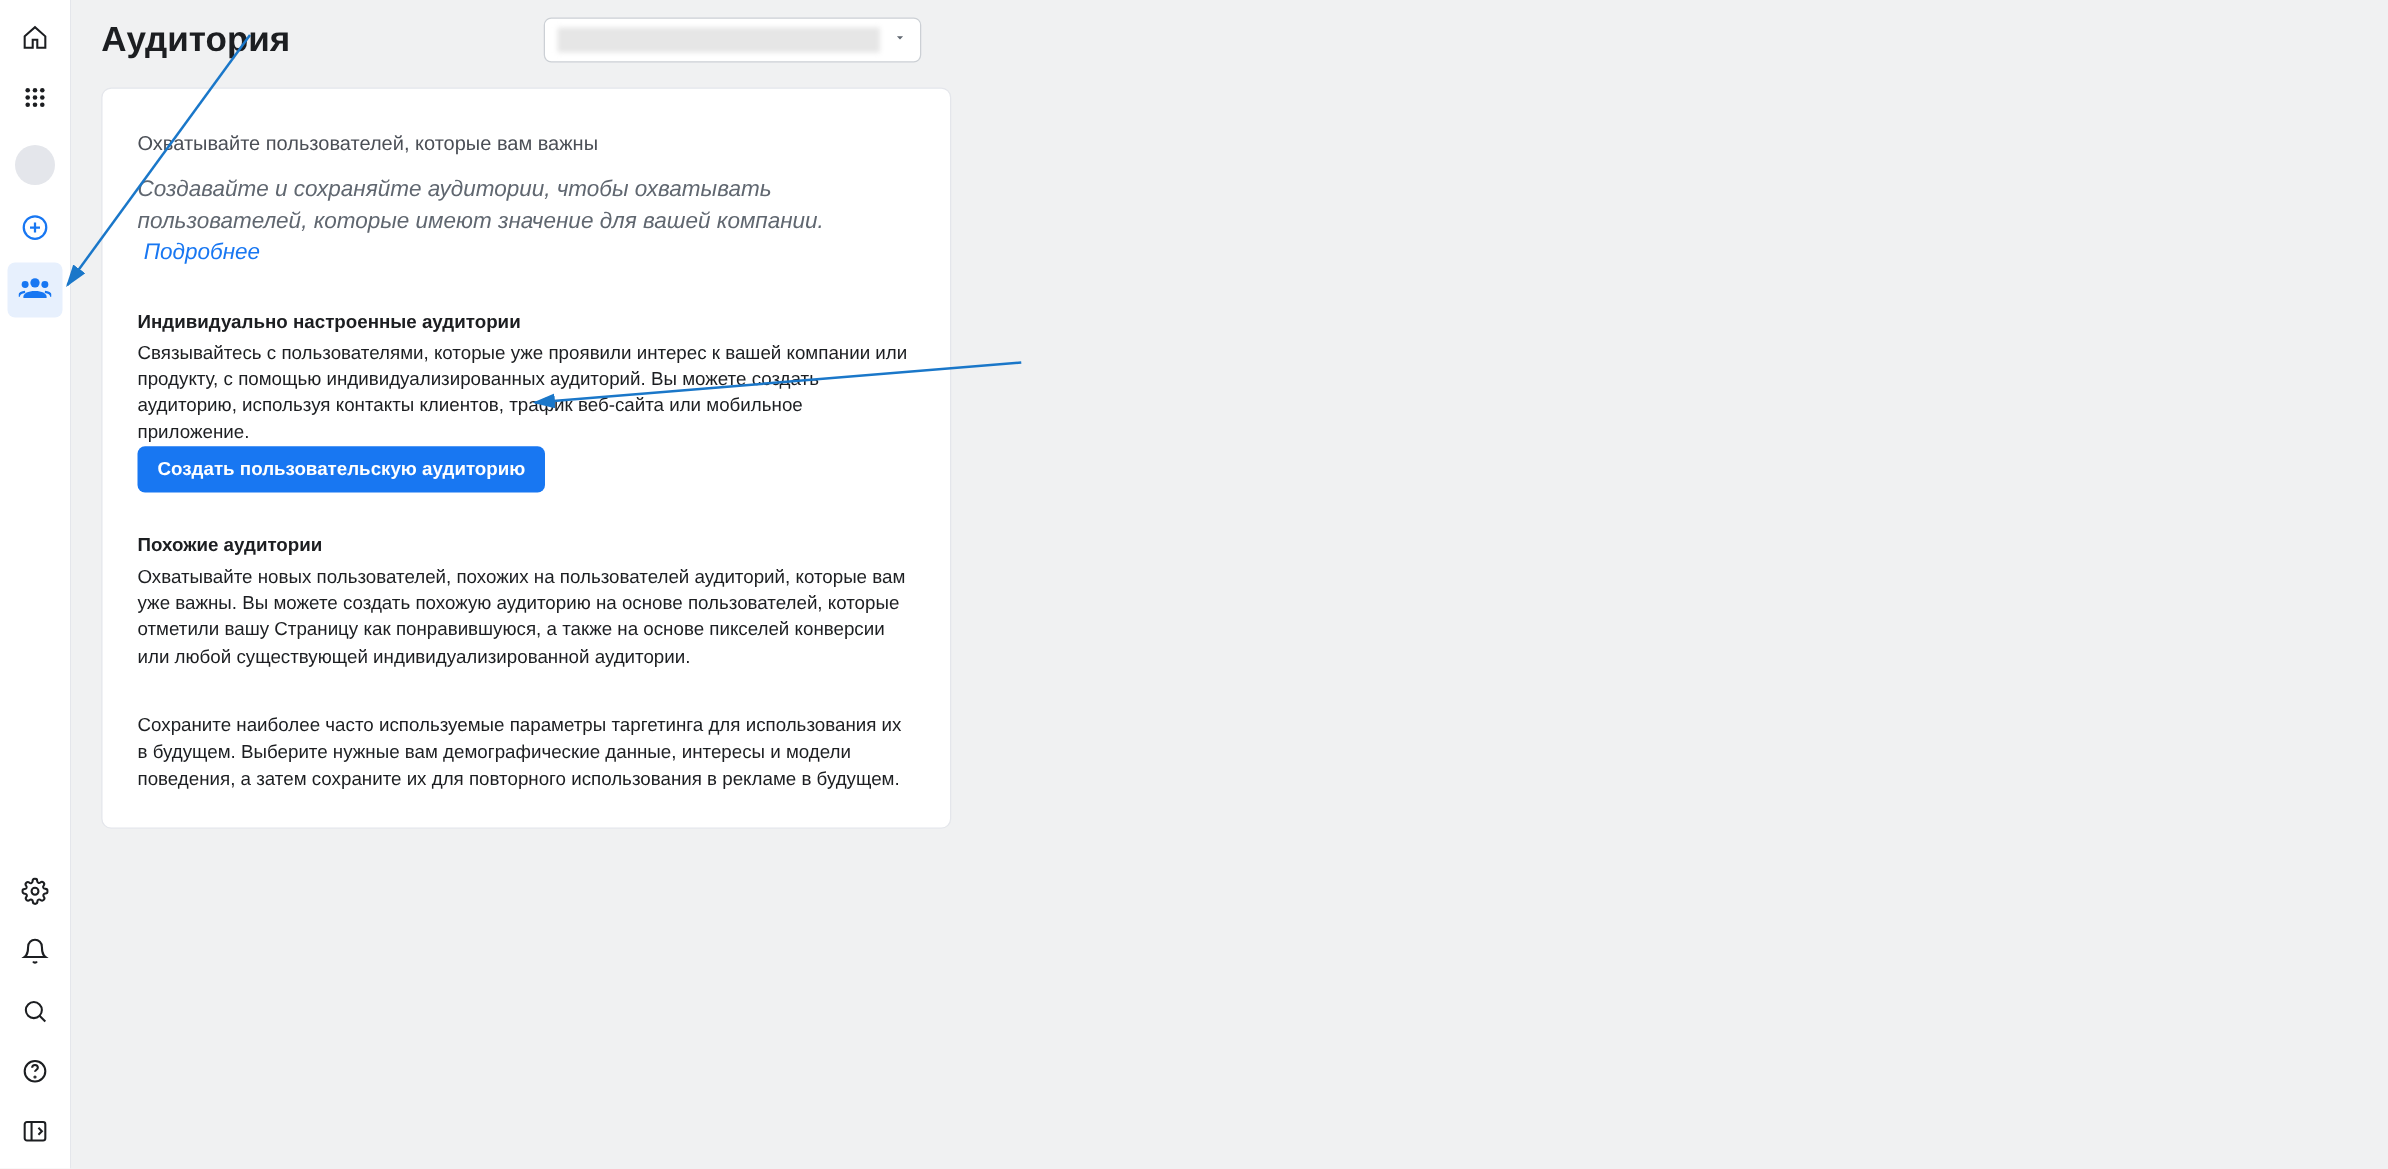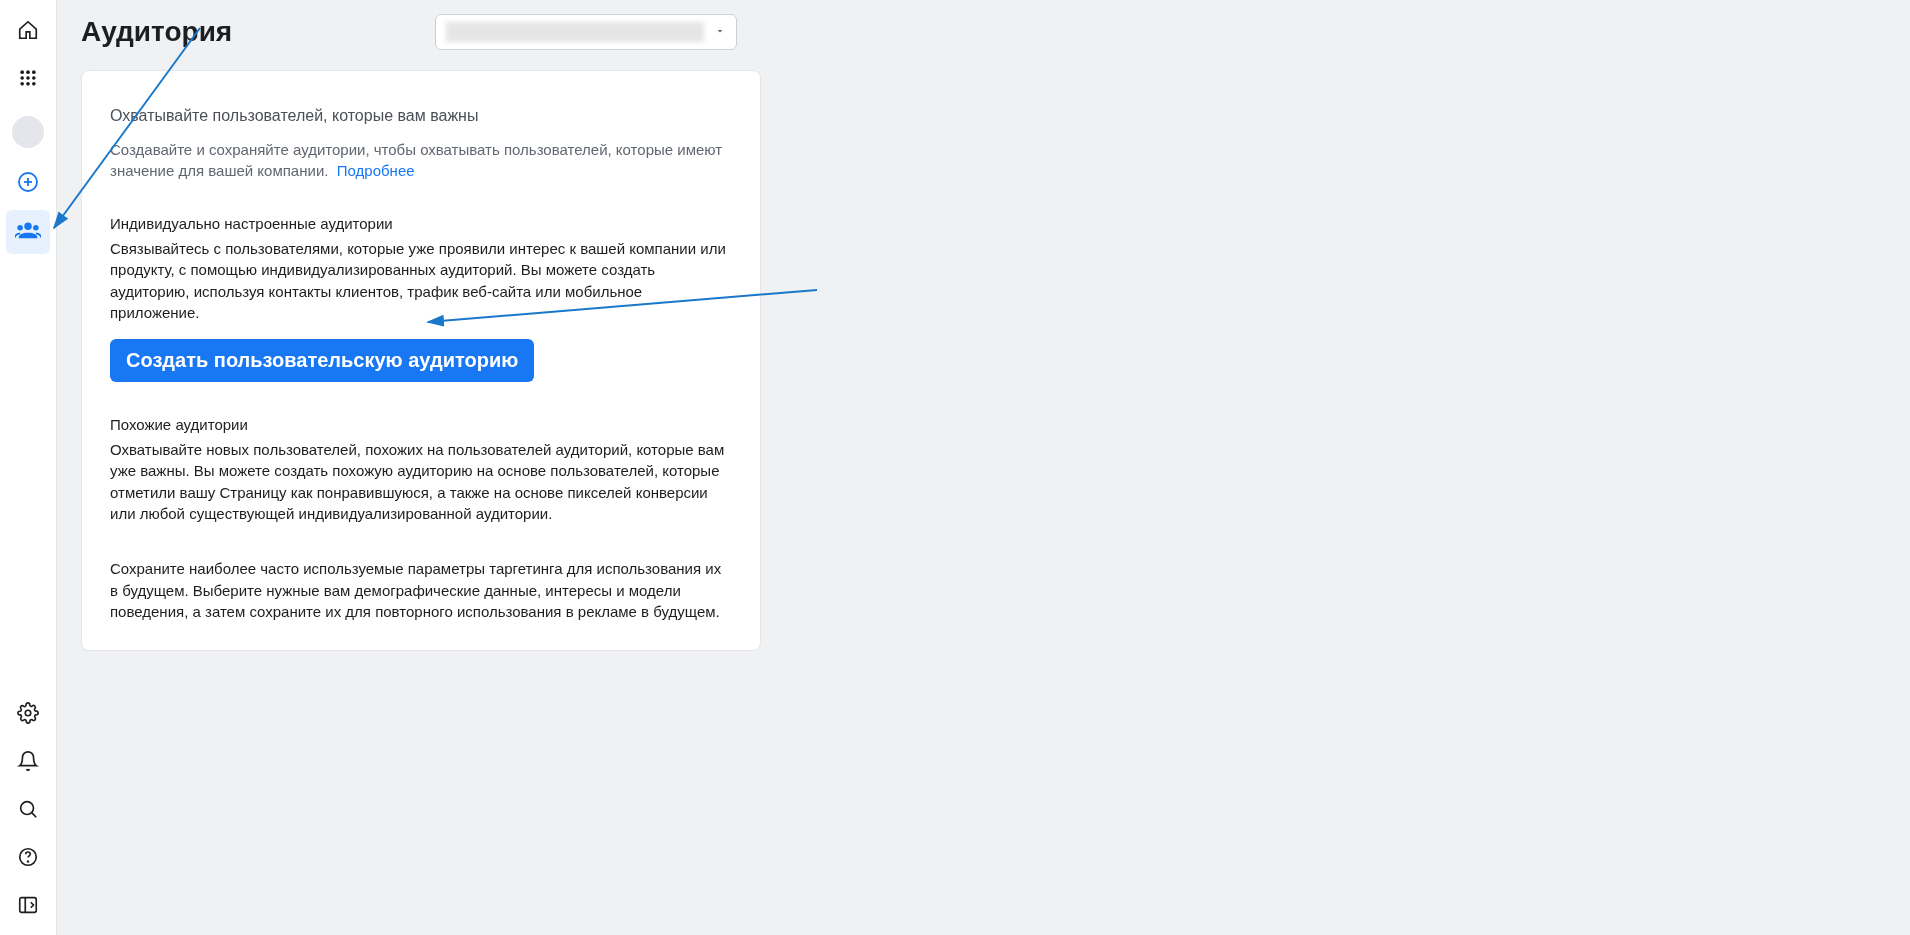--- a/index.html
+++ b/index.html
@@ -125,49 +125,49 @@
       padding: 36px 28px 28px 28px;
     }
 
     .card h2 {
       font-size: 16px;
       font-weight: 400;
       color: #4b4f56;
       margin-bottom: 14px;
     }
     .lead {
-      font-size: 15px;
+      font-size: 18px;
       color: #606770;
       line-height: 1.4;
+      font-style: italic;
     }
     .lead a {
       color: #1877f2;
       text-decoration: none;
     }
 
     .section {
       margin-top: 34px;
     }
     .section h3 {
       font-size: 15px;
-      font-weight: 400;
+      font-weight: 700;
       color: #1c1e21;
       margin-bottom: 6px;
     }
     .section p {
       font-size: 15px;
       color: #1c1e21;
       line-height: 1.42;
     }
     .btn {
       display: inline-block;
-      margin-top: 16px;
       background: #1877f2;
       color: #ffffff;
-      font-size: 20px;
+      font-size: 15px;
       font-weight: 600;
       padding: 10px 16px;
       border: none;
       border-radius: 6px;
       cursor: pointer;
     }
 
     
     .arrow {
       position: absolute;

